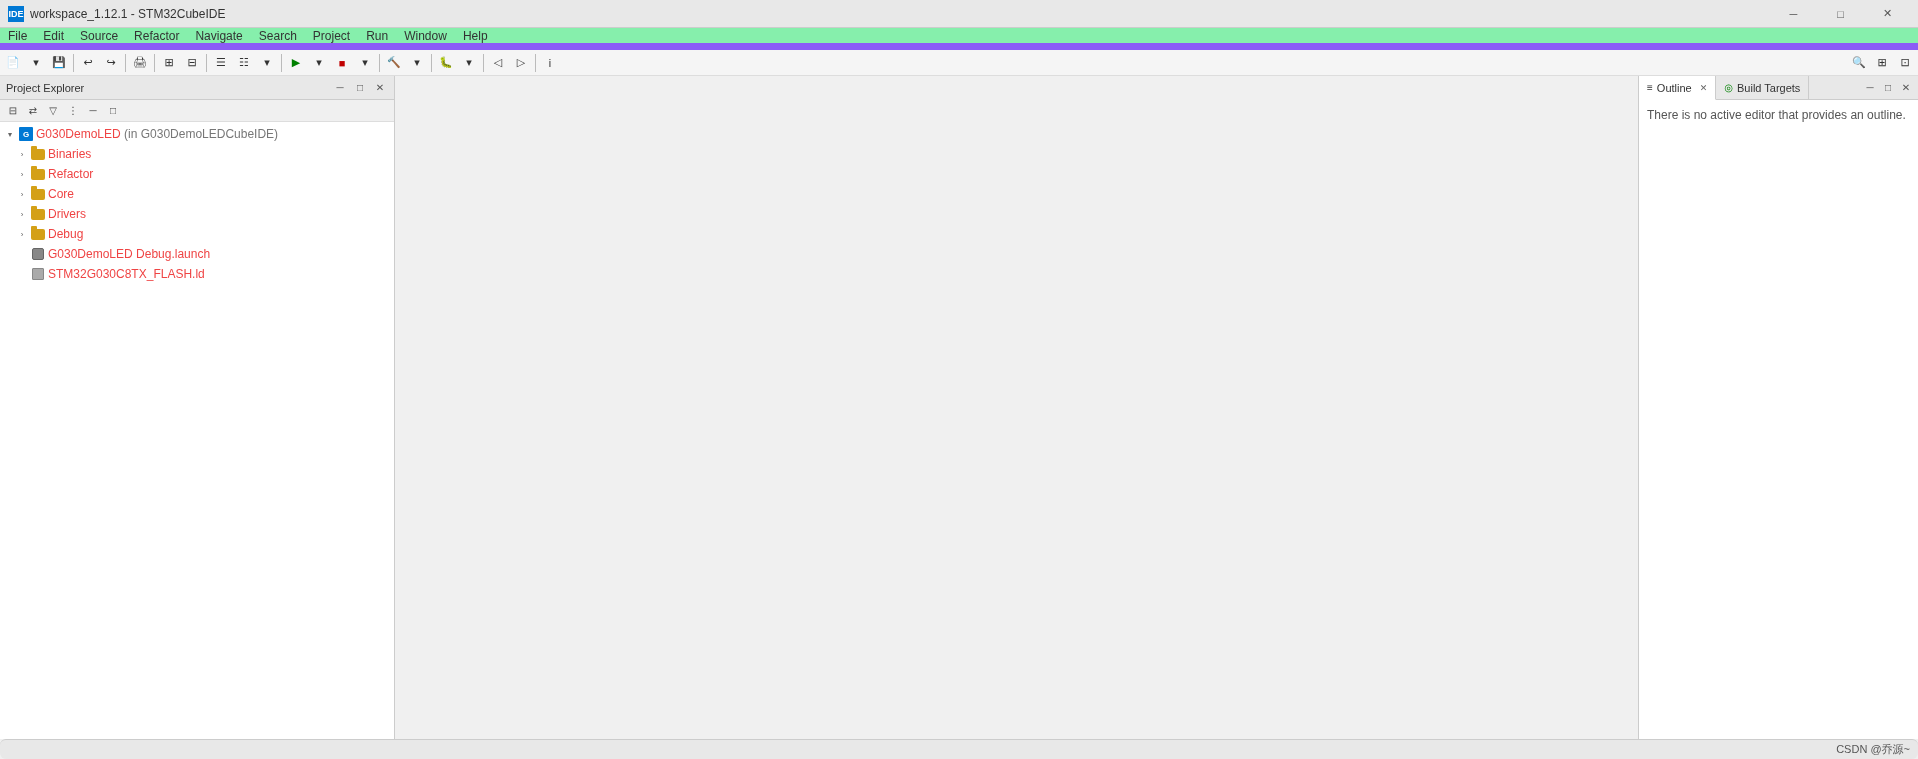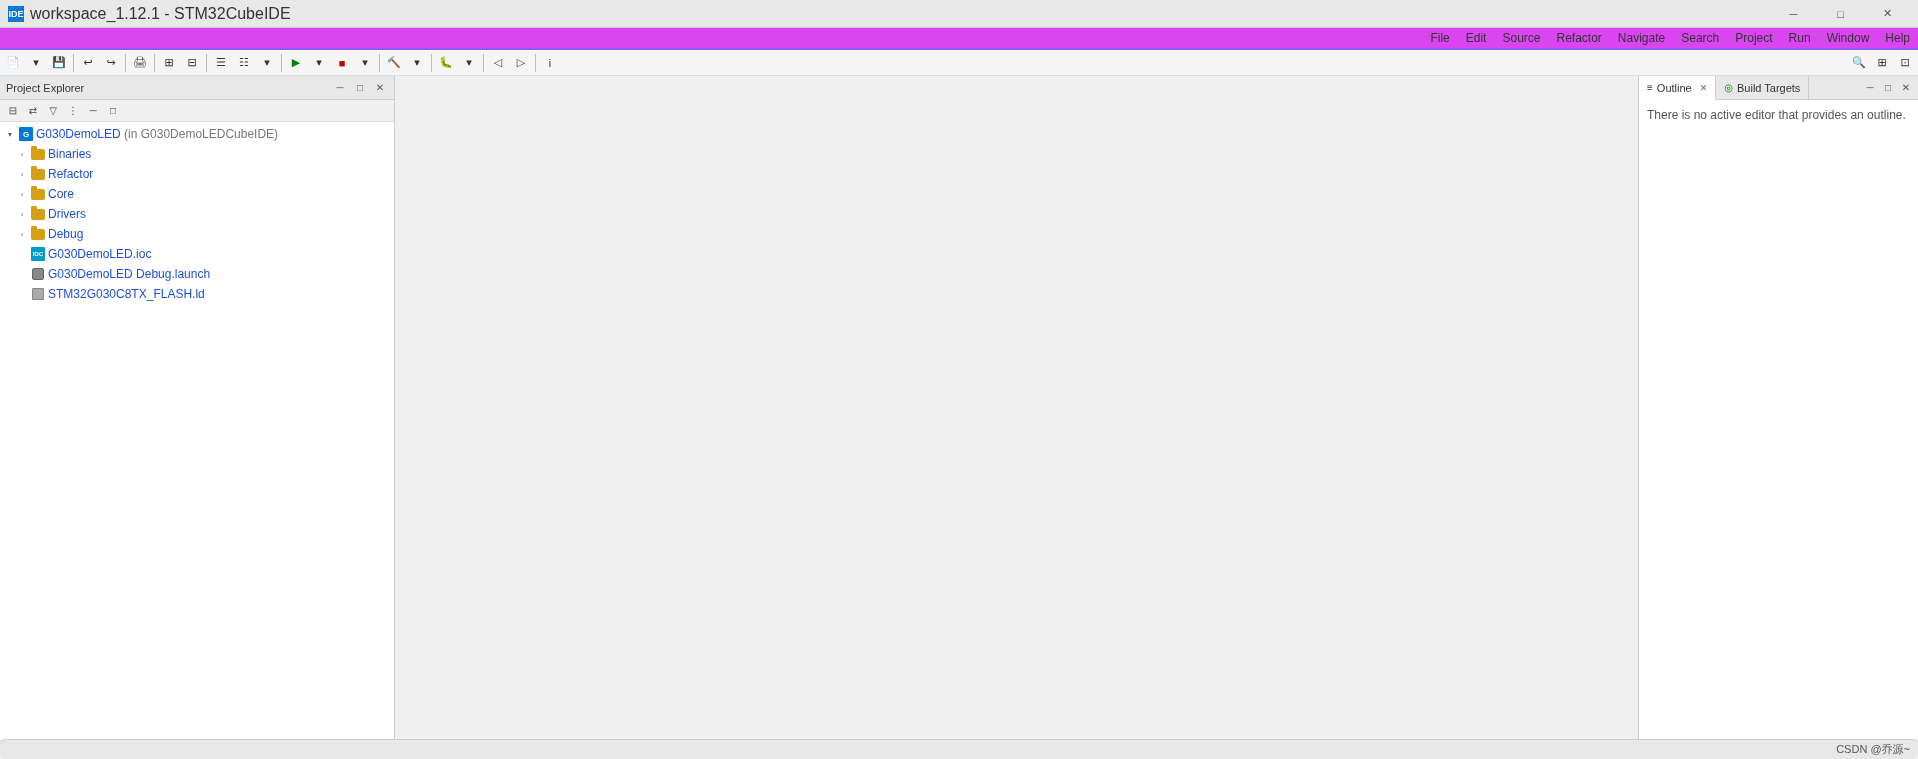--- a/index.html
+++ b/index.html
@@ -31,47 +31,46 @@
       background: #0078d4;
       display: flex;
       align-items: center;
       justify-content: center;
       color: white;
       font-size: 9px;
       font-weight: bold;
     }
     #title-bar .title-text {
       flex: 1;
-      font-size: 16px;
+      font-size: 12px;
       color: #333;
     }
     #title-bar .window-controls {
       display: flex;
       gap: 2px;
     }
     #title-bar .win-btn {
       width: 45px;
       height: 22px;
       display: flex;
       align-items: center;
       justify-content: center;
       font-size: 11px;
       color: #555;
       cursor: pointer;
       background: transparent;
     }
 
     
     #menu-bar {
-      background: #d946ef;
+      background: #86efac;
       height: 22px;
       display: flex;
       align-items: center;
-      border-bottom: 2px solid #8b5cf6;
-      justify-content: flex-end;
+      border-bottom: 7px solid #8b5cf6;
     }
     .menu-item {
       padding: 0 8px;
       height: 100%;
       display: flex;
       align-items: center;
       font-size: 12px;
       color: #333;
       cursor: pointer;
     }
@@ -199,21 +198,21 @@
     }
     .tree-icon {
       width: 16px;
       height: 16px;
       margin: 0 2px;
       display: flex;
       align-items: center;
       justify-content: center;
       flex-shrink: 0;
     }
-    .tree-label { font-size: 12px; color: #1d4ed8; }
+    .tree-label { font-size: 12px; color: #ef4444; }
     .tree-label-gray { font-size: 12px; color: #777; }
 
     
     .icon-folder {
       width: 14px;
       height: 11px;
       background: #d4a017;
       border-radius: 0 2px 2px 2px;
       position: relative;
     }
@@ -490,27 +489,20 @@
       </div>
 
       <div class="tree-item indent-1">
         <span class="tree-arrow">›</span>
         <span class="tree-icon">
           <div class="icon-folder"></div>
         </span>
         <span class="tree-label">Debug</span>
       </div>
 
-      <div class="tree-item indent-1">
-        <span class="tree-arrow" style="visibility:hidden">›</span>
-        <span class="tree-icon">
-          <div class="icon-ioc" style="background:#009acc;">IOC</div>
-        </span>
-        <span class="tree-label">G030DemoLED.ioc</span>
-      </div>
 
       <div class="tree-item indent-1">
         <span class="tree-arrow" style="visibility:hidden">›</span>
         <span class="tree-icon">
           <div class="icon-launch"></div>
         </span>
         <span class="tree-label">G030DemoLED Debug.launch</span>
       </div>
 
       <div class="tree-item indent-1">

